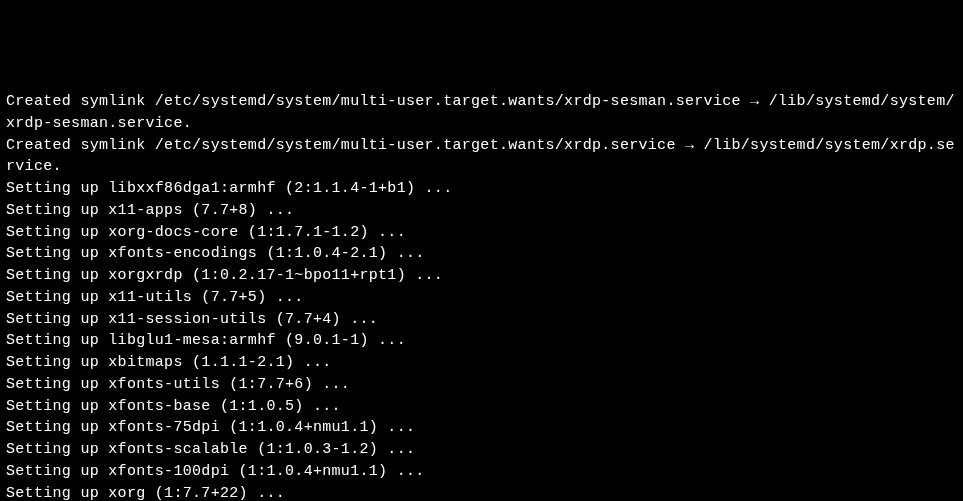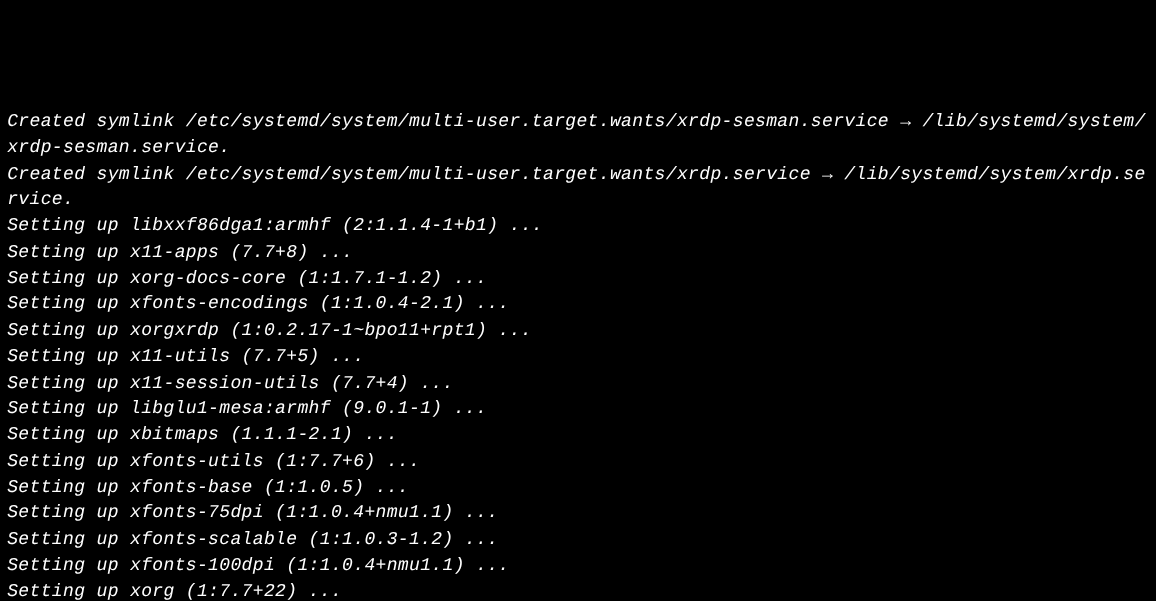--- a/index.html
+++ b/index.html
@@ -14,21 +14,20 @@
       height: 501px;
       overflow: hidden;
       white-space: pre-wrap;
       word-break: break-all;
     }
     .terminal-output {
       letter-spacing: 0.3px;
     }
     .line {
       display: block;
-      font-style: italic;
     }
   </style>
 </head>
 <body>
 
 
 
 <div class="terminal-output"><span class="line">Created symlink /etc/systemd/system/multi-user.target.wants/xrdp-sesman.service → /lib/systemd/system/xrdp-sesman.service.</span><span class="line">Created symlink /etc/systemd/system/multi-user.target.wants/xrdp.service → /lib/systemd/system/xrdp.service.</span><span class="line">Setting up libxxf86dga1:armhf (2:1.1.4-1+b1) ...</span><span class="line">Setting up x11-apps (7.7+8) ...</span><span class="line">Setting up xorg-docs-core (1:1.7.1-1.2) ...</span><span class="line">Setting up xfonts-encodings (1:1.0.4-2.1) ...</span><span class="line">Setting up xorgxrdp (1:0.2.17-1~bpo11+rpt1) ...</span><span class="line">Setting up x11-utils (7.7+5) ...</span><span class="line">Setting up x11-session-utils (7.7+4) ...</span><span class="line">Setting up libglu1-mesa:armhf (9.0.1-1) ...</span><span class="line">Setting up xbitmaps (1.1.1-2.1) ...</span><span class="line">Setting up xfonts-utils (1:7.7+6) ...</span><span class="line">Setting up xfonts-base (1:1.0.5) ...</span><span class="line">Setting up xfonts-75dpi (1:1.0.4+nmu1.1) ...</span><span class="line">Setting up xfonts-scalable (1:1.0.3-1.2) ...</span><span class="line">Setting up xfonts-100dpi (1:1.0.4+nmu1.1) ...</span><span class="line">Setting up xorg (1:7.7+22) ...</span></div>
 
 

